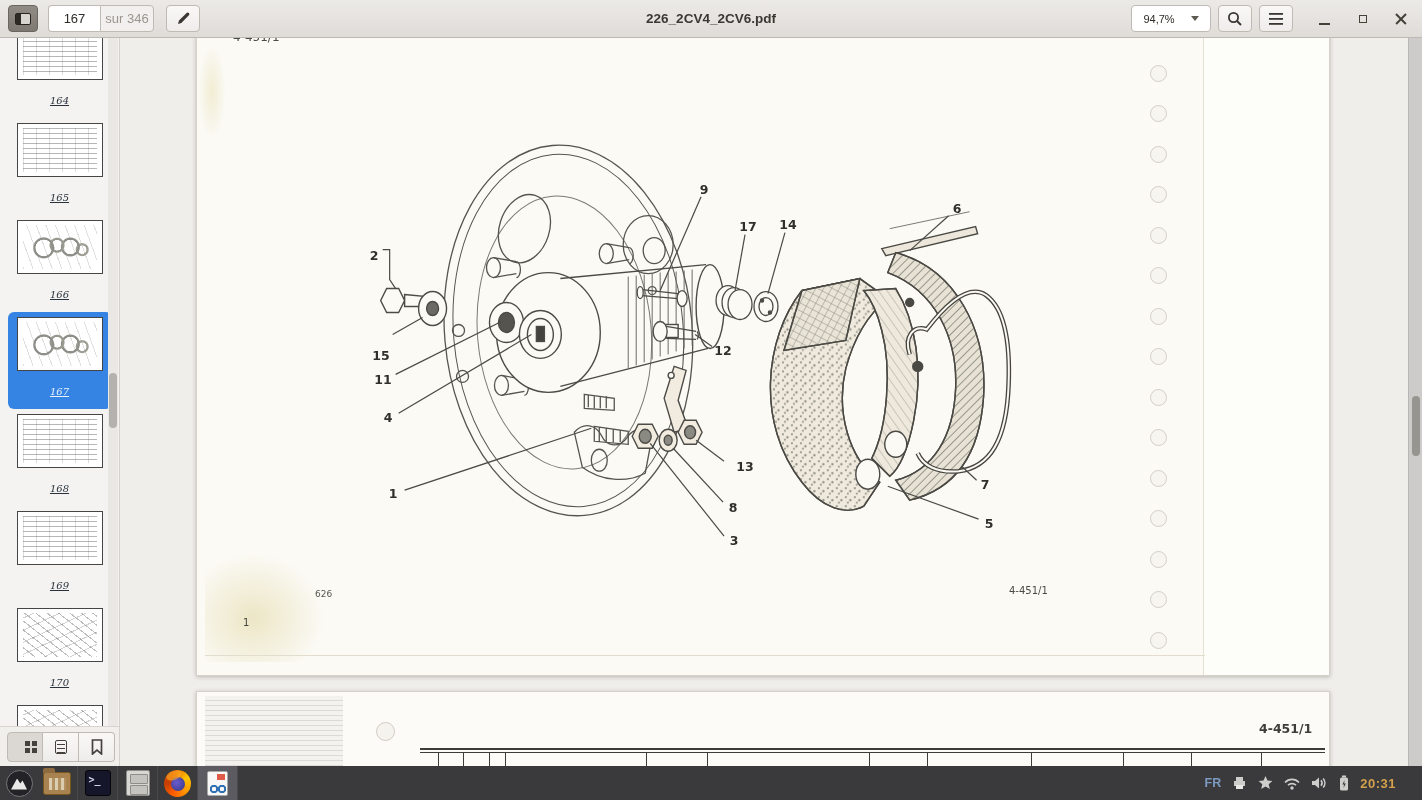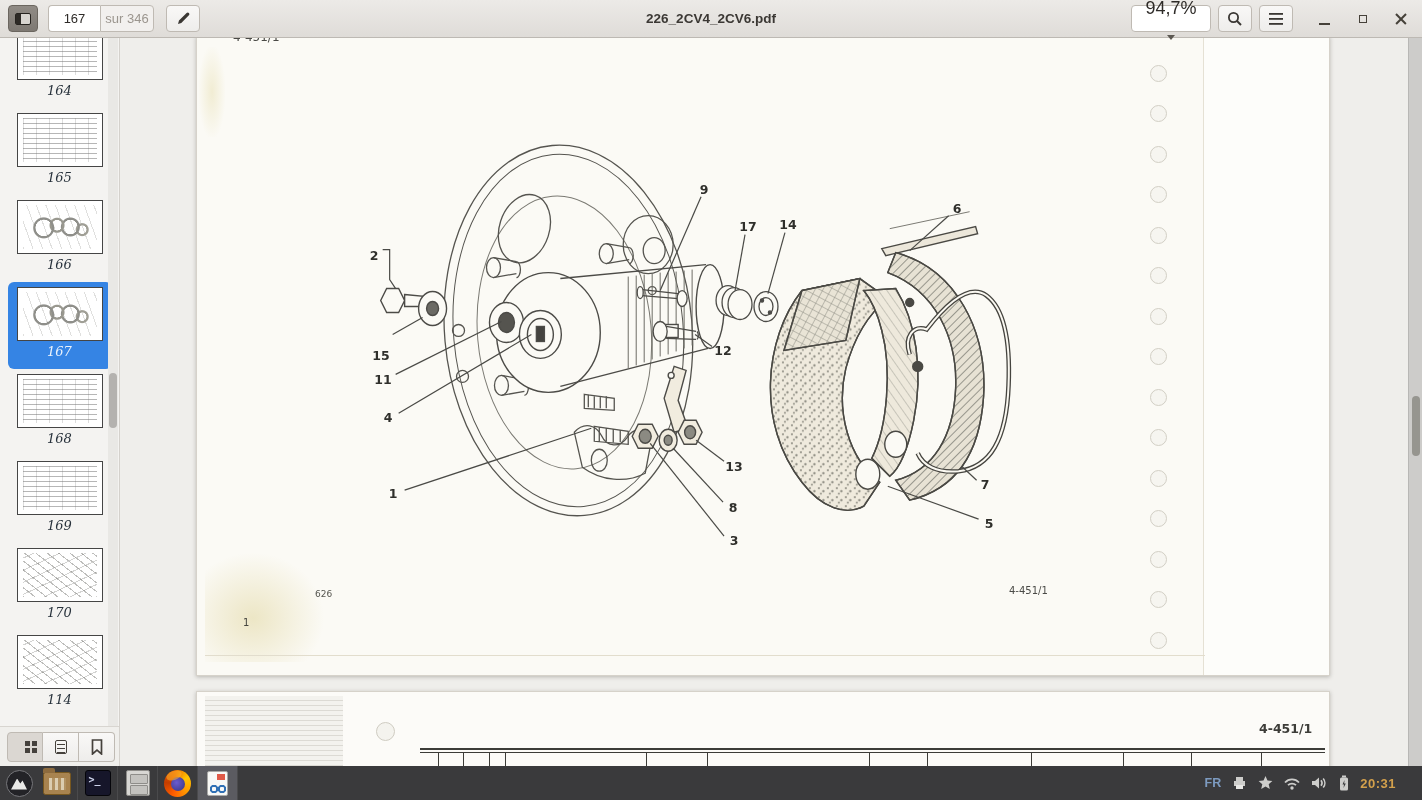--- a/index.html
+++ b/index.html
@@ -18,21 +18,21 @@
   .icon-panes::before{content:"";position:absolute;left:0;top:0;bottom:0;width:5px;background:#2d2a26;}
   .page-entry{display:flex;margin-left:10px;height:27px;}
   .pg-num{width:52px;height:27px;border:1px solid #bfbab3;border-right:none;border-radius:4px 0 0 4px;
     background:#fff;text-align:center;font-size:13px;color:#2e2b28;font-family:"Liberation Sans",sans-serif;}
   .pg-total{width:54px;height:27px;border:1px solid #bfbab3;border-radius:0 4px 4px 0;background:#f2f0ee;
     color:#9b958e;font-size:13px;display:flex;align-items:center;justify-content:center;}
   .annotate{margin-left:12px;}
   .hb-title{position:absolute;left:50%;transform:translateX(-50%);font-size:13.5px;font-weight:bold;color:#3b3834;}
   .hb-right{margin-left:auto;display:flex;align-items:center;gap:7px;}
   .zoom-combo{height:27px;width:80px;border:1px solid #bfbab3;border-radius:4px;background:#fff;
-    display:flex;align-items:center;justify-content:center;gap:16px;font-size:18px;color:#2e2b28;cursor:pointer;flex-direction:column;}
+    display:flex;align-items:center;justify-content:center;gap:16px;font-size:11px;color:#2e2b28;cursor:pointer;}
   .caret{width:0;height:0;border-left:4.5px solid transparent;border-right:4.5px solid transparent;border-top:5px solid #5c5852;}
   .winctl{display:flex;align-items:center;gap:16px;margin-left:14px;margin-right:2px;}
   .winctl button{border:none;background:transparent;width:22px;height:22px;position:relative;cursor:pointer;}
   .ic-min{position:absolute;left:5px;bottom:5px;width:11px;height:2px;background:#454139;}
   .ic-max{position:absolute;left:7px;top:7px;width:8px;height:8px;border:1.6px solid #454139;}
   .ic-close{position:absolute;inset:0;}
   .ic-close::before,.ic-close::after{content:"";position:absolute;left:4px;top:10px;width:14px;height:1.8px;background:#454139;}
   .ic-close::before{transform:rotate(45deg);}
   .ic-close::after{transform:rotate(-45deg);}
 
@@ -49,22 +49,22 @@
      repeating-linear-gradient(to right,rgba(140,140,140,.3) 0 1px,transparent 1px 13px);}
   .thumb-img[data-kind="diagram"]::after{background:
      radial-gradient(circle at 28% 52%,transparent 0 8px,#8f8f8a 8.5px 10px,transparent 11px),
      radial-gradient(circle at 46% 46%,transparent 0 5px,#99988f 5.5px 7px,transparent 8px),
      radial-gradient(circle at 64% 50%,transparent 0 7px,#8f8f8a 7.5px 9px,transparent 10px),
      radial-gradient(circle at 80% 56%,transparent 0 4px,#a09f96 4.5px 6px,transparent 7px),
      repeating-linear-gradient(70deg,rgba(130,130,125,.25) 0 1px,transparent 1px 9px);}
   .thumb-img[data-kind="sketch"]::after{background:
      repeating-linear-gradient(38deg,rgba(110,110,105,.45) 0 1px,transparent 1px 7px),
      repeating-linear-gradient(-25deg,rgba(110,110,105,.3) 0 1px,transparent 1px 11px);}
-  .thumb-label{margin-top:2px;height:18px;line-height:18px;font-family:"DejaVu Serif",serif;font-style:italic;
-    font-size:13px;color:#28323c;}
+  .thumb-label{margin-top:12px;height:18px;line-height:18px;font-family:"DejaVu Serif",serif;font-style:italic;
+    font-size:10px;color:#28323c;text-decoration:underline;}
   .thumb-item.sel .thumb-label{color:#eaf2fc;}
   .side-scrollbar{position:absolute;right:1px;top:0;bottom:0;width:10px;background:#e9e8e5;}
   .side-thumbpiece{position:absolute;left:1px;width:8px;top:335px;height:55px;background:#b4b2af;border-radius:4px;}
   .side-tabs{position:absolute;left:0;right:0;bottom:0;height:40px;background:#f0efec;border-top:1px solid #d8d5d0;
     display:flex;align-items:center;padding-left:7px;}
   .tab-btn{width:36px;height:30px;border:1px solid #bfbab3;background:linear-gradient(#f9f8f7,#eeedeb);
     display:flex;align-items:center;justify-content:center;cursor:pointer;}
   .tab-btn:first-child{border-radius:4px 0 0 4px;}
   .tab-btn:last-child{border-radius:0 4px 4px 0;}
   .tab-btn + .tab-btn{border-left:none;}
@@ -408,21 +408,21 @@
 
       <span class="plabel" style="left:177px;top:218px">2</span>
       <span class="plabel" style="left:184px;top:318px">15</span>
       <span class="plabel" style="left:186px;top:342px">11</span>
       <span class="plabel" style="left:191px;top:380px">4</span>
       <span class="plabel" style="left:196px;top:456px">1</span>
       <span class="plabel" style="left:507px;top:152px">9</span>
       <span class="plabel" style="left:551px;top:189px">17</span>
       <span class="plabel" style="left:591px;top:187px">14</span>
       <span class="plabel" style="left:526px;top:313px">12</span>
-      <span class="plabel" style="left:537px;top:429px">13</span>
+      <span class="plabel" style="left:548px;top:429px">13</span>
       <span class="plabel" style="left:536px;top:470px">8</span>
       <span class="plabel" style="left:537px;top:503px">3</span>
       <span class="plabel" style="left:760px;top:171px">6</span>
       <span class="plabel" style="left:788px;top:447px">7</span>
       <span class="plabel" style="left:792px;top:486px">5</span>
 
       <span class="f626">626</span>
       <span class="fref">4-451/1</span>
       <span class="fpn">1</span>
     </div>

